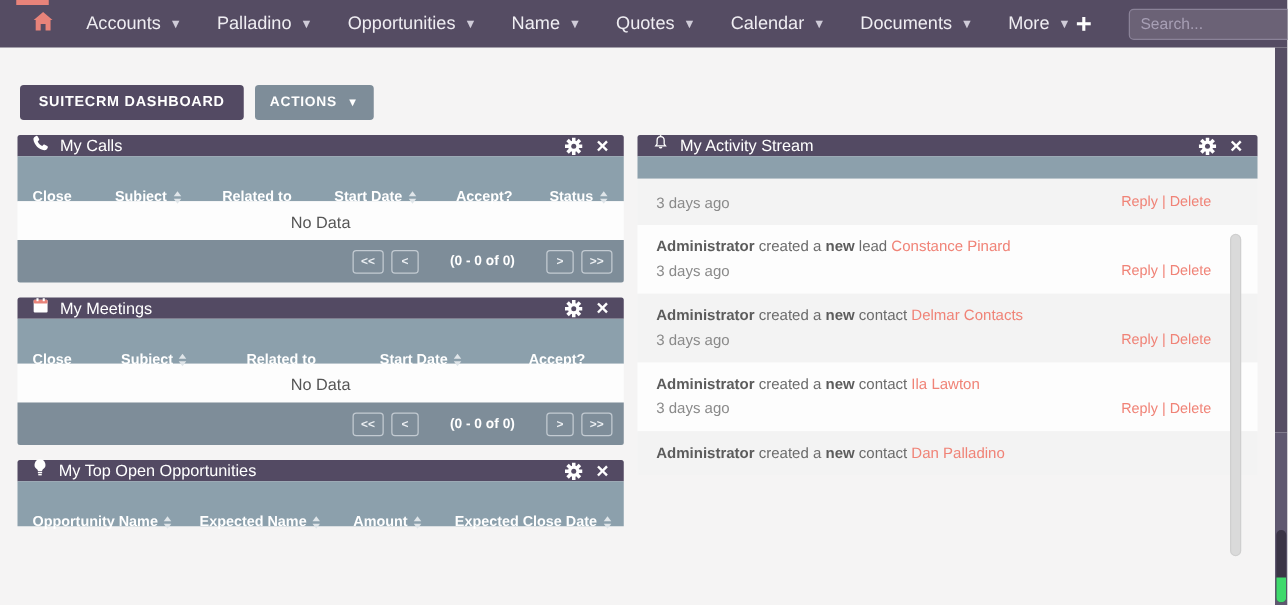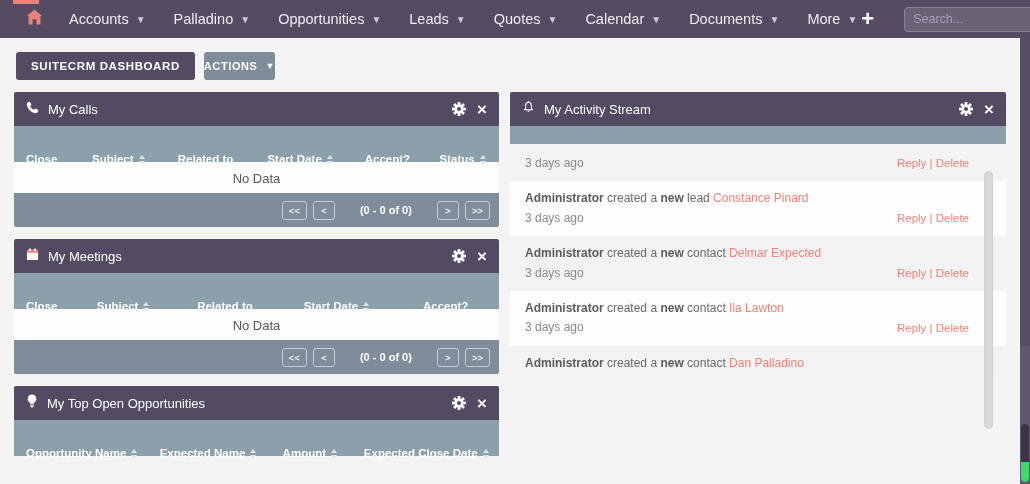--- a/index.html
+++ b/index.html
@@ -18,39 +18,39 @@
   .plus-btn { color:#fff; font-size:22px; font-weight:bold; line-height:1; padding:0 4px; cursor:pointer; }
   .searchbox { width:190px; height:25px; background:#6b6276; border:1px solid #8a8298; border-radius:4px; display:flex; align-items:center; padding:0 8px; margin-left:12px; }
   .searchbox input { flex:1; background:transparent; border:none; outline:none; color:#d9d5e2; font-size:12.5px; font-family:"Liberation Sans",sans-serif; }
   .searchbox input::placeholder { color:#a79fb5; }
 
   
   .alert { margin:8px 14px 0 14px; background:#ec8478; color:#ffffff; font-size:10.5px; padding:5px 12px; border-radius:2px; }
   .alert a { color:#fff; font-weight:bold; text-decoration:underline; cursor:pointer; }
 
   
-  .toolbar { margin:14px 0 0 16px; display:flex; align-items:center; gap:9px; }
+  .toolbar { margin:30px 0 0 16px; display:flex; align-items:center; gap:9px; }
   .btn-dash { background:#534a63; color:#fff; border:none; font-family:"Liberation Sans",sans-serif; font-size:11.5px; font-weight:bold; letter-spacing:.6px; padding:8px 15px; border-radius:3px; cursor:pointer; }
-  .btn-actions { background:#7e8d99; color:#fff; border:none; font-family:"Liberation Sans",sans-serif; font-size:11px; font-weight:bold; letter-spacing:.6px; padding:8px 0; border-radius:3px; cursor:pointer; display:flex; align-items:center; gap:8px; }
+  .btn-actions { background:#7e8d99; color:#fff; border:none; font-family:"Liberation Sans",sans-serif; font-size:11px; font-weight:bold; letter-spacing:.6px; padding:8px 12px; border-radius:3px; cursor:pointer; display:flex; align-items:center; gap:8px; }
   .btn-actions .caret { font-size:9px; }
 
   
   .content { display:flex; margin:12px 0 0 14px; gap:11px; align-items:flex-start; }
   .col-left { width:485px; flex:none; }
   .col-right { width:496px; flex:none; }
 
   .panel { margin-bottom:12px; }
-  .phead { height:34px; background:#534a63; display:flex; align-items:center; padding:0 12px; border-radius:2px 2px 0 0; }
+  .phead { height:17px; background:#534a63; display:flex; align-items:center; padding:0 12px; border-radius:2px 2px 0 0; }
   .phead .ptitle { color:#fff; font-size:13px; margin-left:9px; }
   .phead .spacer { flex:1; }
   .phead .gear { display:flex; cursor:pointer; }
   .phead .closex { color:#fff; font-size:17px; font-weight:bold; line-height:1; margin-left:11px; cursor:pointer; }
 
   .cols { height:36px; background:#8ca0ac; display:flex; align-items:center; color:#fff; font-size:11.5px; font-weight:bold; }
-  .hcell { display:flex; align-items:flex-end; justify-content:center; gap:5px;margin-top:30px; }
+  .hcell { display:flex; align-items:center; justify-content:center; gap:5px;margin-top:30px; }
   .hcell:first-child { justify-content:flex-start; padding-left:12px; }
   .sorts { display:inline-flex; flex-direction:column; gap:2px; cursor:pointer; }
   .sorts .up { width:0; height:0; border-left:3.5px solid transparent; border-right:3.5px solid transparent; border-bottom:4px solid #dfe5e9; }
   .sorts .dn { width:0; height:0; border-left:3.5px solid transparent; border-right:3.5px solid transparent; border-top:4px solid #dfe5e9; }
 
   .cols-calls .hcell:nth-child(1){flex:0 0 13%} .cols-calls .hcell:nth-child(2){flex:0 0 17%}
   .cols-calls .hcell:nth-child(3){flex:0 0 19%} .cols-calls .hcell:nth-child(4){flex:0 0 20%}
   .cols-calls .hcell:nth-child(5){flex:0 0 16%} .cols-calls .hcell:nth-child(6){flex:0 0 15%}
   .cols-meetings .hcell:nth-child(1){flex:0 0 13%} .cols-meetings .hcell:nth-child(2){flex:0 0 19%}
   .cols-meetings .hcell:nth-child(3){flex:0 0 23%} .cols-meetings .hcell:nth-child(4){flex:0 0 23%}
@@ -109,21 +109,21 @@
         </div>
         <div class="nav-item">
           <span>Palladino</span>
           <i class="caret">▼</i>
         </div>
         <div class="nav-item">
           <span>Opportunities</span>
           <i class="caret">▼</i>
         </div>
         <div class="nav-item">
-          <span>Leads</span>
+          <span>Name</span>
           <i class="caret">▼</i>
         </div>
         <div class="nav-item">
           <span>Quotes</span>
           <i class="caret">▼</i>
         </div>
         <div class="nav-item">
           <span>Calendar</span>
           <i class="caret">▼</i>
         </div>
@@ -379,21 +379,21 @@
               </div>
             </div>
             <div class="entry">
               <div><span class="seg-bold">Administrator</span><span> created a </span><span class="seg-bold">new</span><span> lead </span><a class="slink">Constance Pinard</a></div>
               <div class="meta">
                 <span class="time">3 days ago</span>
                 <span class="acts"><a>Reply</a><span> | </span><a>Delete</a></span>
               </div>
             </div>
             <div class="entry shaded">
-              <div><span class="seg-bold">Administrator</span><span> created a </span><span class="seg-bold">new</span><span> contact </span><a class="slink">Delmar Expected</a></div>
+              <div><span class="seg-bold">Administrator</span><span> created a </span><span class="seg-bold">new</span><span> contact </span><a class="slink">Delmar Contacts</a></div>
               <div class="meta">
                 <span class="time">3 days ago</span>
                 <span class="acts"><a>Reply</a><span> | </span><a>Delete</a></span>
               </div>
             </div>
             <div class="entry">
               <div><span class="seg-bold">Administrator</span><span> created a </span><span class="seg-bold">new</span><span> contact </span><a class="slink">Ila Lawton</a></div>
               <div class="meta">
                 <span class="time">3 days ago</span>
                 <span class="acts"><a>Reply</a><span> | </span><a>Delete</a></span>

